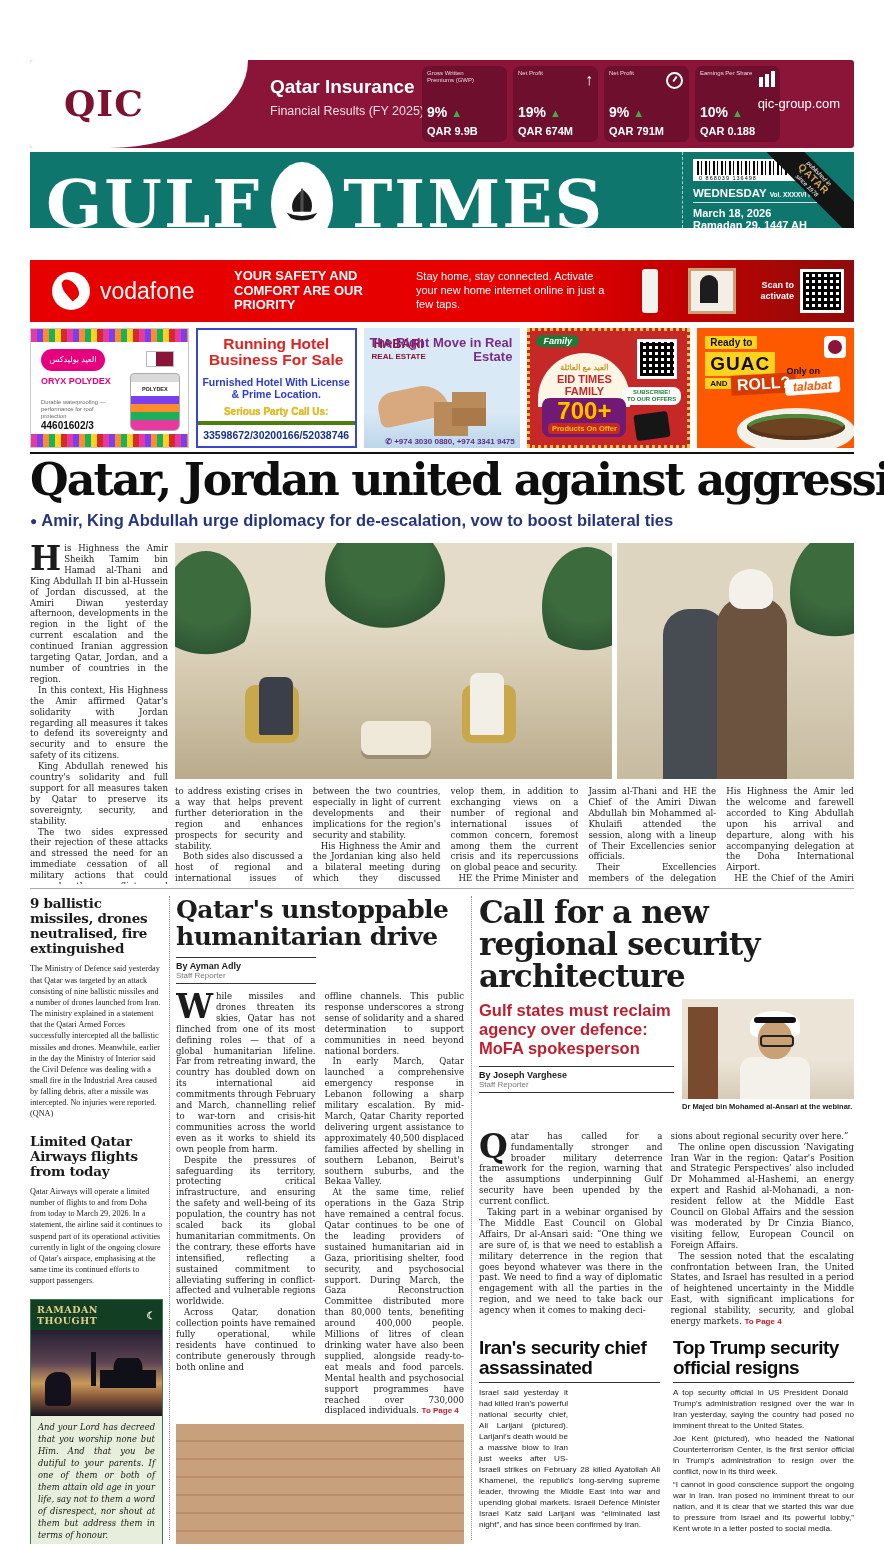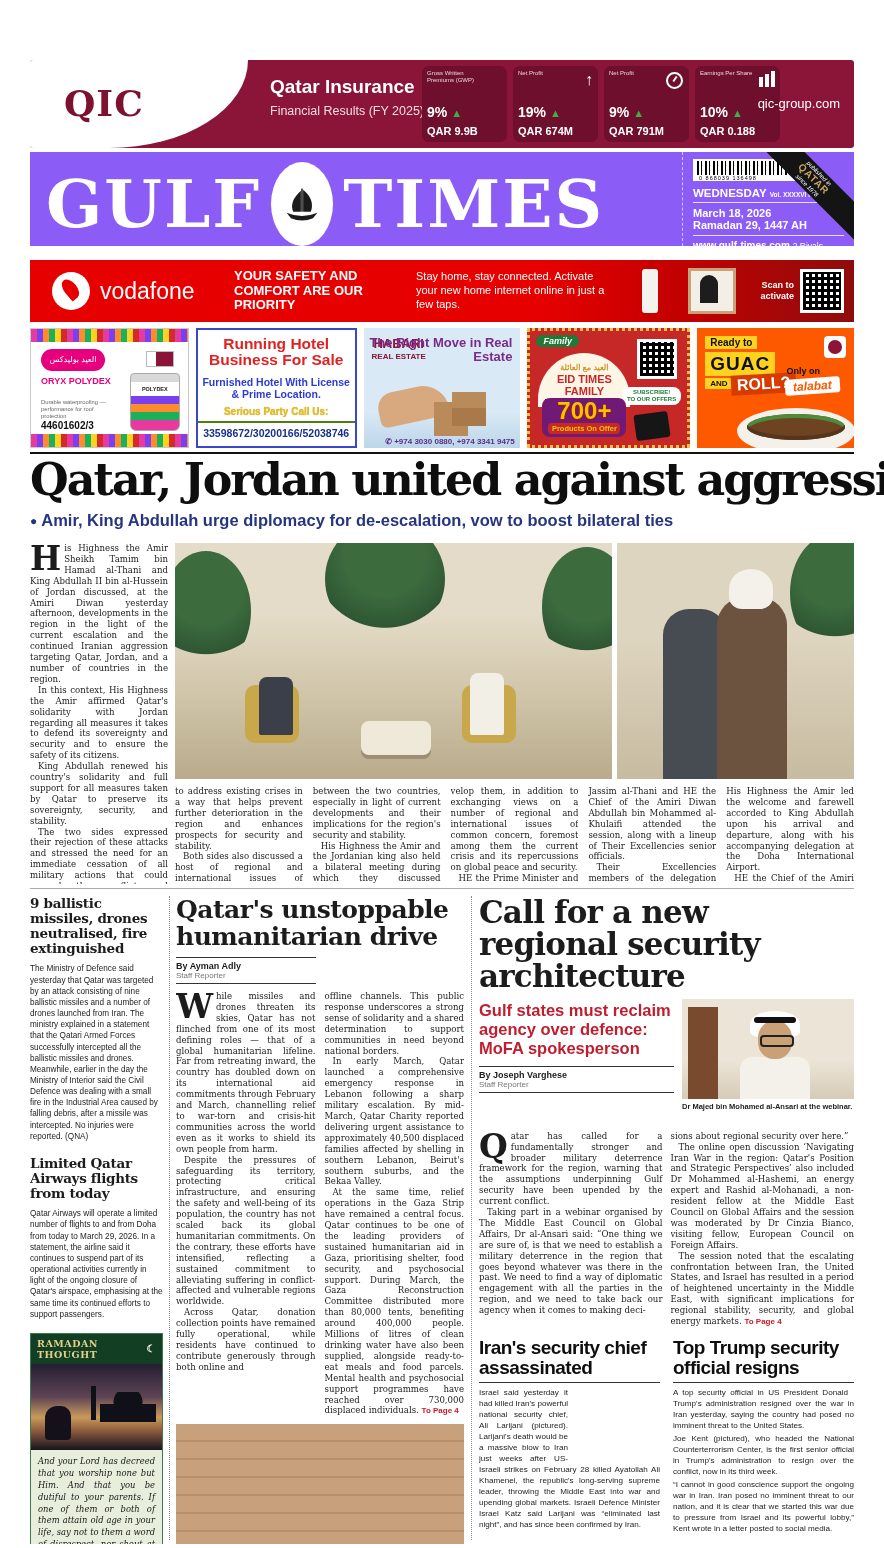--- a/index.html
+++ b/index.html
@@ -20,21 +20,21 @@
   .qic-card .val{position:absolute;left:5px;bottom:5px;font-size:11px;font-weight:bold;}
   .icon-up{position:absolute;right:5px;top:5px;font-size:16px;font-weight:bold;color:#fff;}
   .icon-gauge{position:absolute;right:6px;top:6px;width:13px;height:13px;border:2px solid #fff;border-radius:50%;}
   .icon-gauge:after{content:"";position:absolute;left:6px;top:2px;width:2px;height:6px;background:#fff;transform:rotate(35deg);}
   .icon-bars{position:absolute;right:5px;top:5px;width:16px;height:16px;
              background:linear-gradient(180deg,transparent 0 6px,#fff 6px) left/4px 100% no-repeat,
                         linear-gradient(180deg,transparent 0 3px,#fff 3px) center/4px 100% no-repeat,
                         linear-gradient(180deg,#fff,#fff) right/4px 100% no-repeat;}
   .qic-web{position:absolute;right:14px;top:36px;color:#fff;font-family:"Liberation Sans",sans-serif;font-size:13px;}
   
-  .mast{position:absolute;left:30px;top:152px;width:824px;height:94px;background:#8b5cf6;overflow:hidden;}
+  .mast{position:absolute;left:30px;top:152px;width:824px;height:76px;background:#0f766e;overflow:hidden;}
   .mast-row{position:absolute;left:16px;top:4px;display:flex;align-items:center;}
   .mast-word{color:#fff;font-family:"DejaVu Serif",serif;font-weight:bold;font-size:66px;letter-spacing:2px;line-height:96px;}
   .mast-oval{width:62px;height:84px;background:#fff;border-radius:50%;margin:0 10px;display:flex;align-items:center;justify-content:center;}
   .mast-info{position:absolute;right:0;top:0;width:172px;height:100%;border-left:1px dashed rgba(255,255,255,.65);
              box-sizing:border-box;padding:7px 10px;color:#fff;font-family:"Liberation Sans",sans-serif;}
   .barcode{width:112px;height:22px;background:#fff;position:relative;}
   .barcode:before{content:"";position:absolute;inset:2px 4px 6px 4px;
                   background:repeating-linear-gradient(90deg,#000 0 2px,#fff 2px 4px,#000 4px 5px,#fff 5px 8px);}
   .barcode-num{position:absolute;left:4px;bottom:0;font-size:5.5px;color:#000;letter-spacing:1px;background:#fff;padding:0 2px;}
   .mast-day{margin-top:6px;font-weight:bold;font-size:11.5px;border-bottom:1px solid rgba(255,255,255,.8);padding-bottom:3px;}
@@ -76,21 +76,21 @@
   .oryx-brand{position:absolute;left:10px;top:48px;font-size:9px;font-weight:bold;color:#e6007e;line-height:1.1;}
   .oryx-desc{position:absolute;left:10px;top:70px;font-size:5.8px;color:#666;width:78px;line-height:1.25;}
   .oryx-phone{position:absolute;left:10px;bottom:16px;font-size:10px;font-weight:bold;color:#111;}
   .oryx-can{position:absolute;right:8px;top:44px;width:50px;height:58px;border-radius:4px 4px 6px 6px;
             background:linear-gradient(180deg,#d9d9d9 0 8px,#fff 8px 22px,#7a3ff0 22px 30px,#ff8b2a 30px 38px,#19b25b 38px 46px,#e63aa0 46px 100%);
             border:1px solid #aaa;color:#222;font-size:5.5px;text-align:center;padding-top:12px;box-sizing:border-box;font-weight:bold;}
   .ad-hotel{background:#fff;border:2px solid #3947c8;text-align:center;padding-top:6px;}
   .hotel-t{color:#e02222;font-weight:bold;font-size:15.5px;line-height:1.05;}
   .hotel-s{color:#2b3bd6;font-weight:bold;font-size:10.5px;line-height:1.15;margin-top:7px;}
   .hotel-c{color:#f0c000;font-weight:bold;font-size:10px;margin-top:6px;text-shadow:0 0 1px #999;}
-  .hotel-p{color:#17308e;font-weight:bold;font-size:10.5px;margin-top:4px;border-top:2px solid #4d7c0f;padding-top:4px;}
+  .hotel-p{color:#17308e;font-weight:bold;font-size:10.5px;margin-top:4px;border-top:4px solid #4d7c0f;padding-top:4px;}
   .ad-habari{background:linear-gradient(180deg,#d9e9f5 0 70%,#bcd6ea);}
   .hab-logo{position:absolute;left:8px;top:8px;color:#8a1538;font-size:8px;font-weight:bold;line-height:1.2;}
   .hab-logo b{display:block;font-size:13px;text-align:center;}
   .hab-title{position:absolute;right:8px;top:8px;text-align:right;color:#7a2a8a;font-weight:bold;font-size:13px;line-height:1.05;}
   .hab-hand{position:absolute;left:14px;bottom:26px;width:70px;height:34px;background:#d8a97e;border-radius:18px 30px 8px 8px;transform:rotate(-12deg);}
   .hab-blocks{position:absolute;right:34px;bottom:22px;width:34px;height:34px;
               background:linear-gradient(180deg,#b98a5a 0 16px,#a9794a 16px),linear-gradient(90deg,#c59a6a,#c59a6a);box-shadow:-18px 10px 0 #b98a5a;}
   .hab-phone{position:absolute;left:16px;right:0;bottom:2px;text-align:center;color:#5a2d82;font-weight:bold;font-size:8px;}
   .ad-family{background:#c62828;border:3px dotted #f0c23c;}
   .fam-brand{position:absolute;left:6px;top:4px;background:#1f7a38;color:#fff;font-style:italic;font-weight:bold;font-size:9px;border-radius:8px;padding:1px 7px;}
@@ -138,21 +138,21 @@
   .chair{position:absolute;width:54px;height:58px;background:#c9a84c;border-radius:10px;}
   .ph-embrace{left:587px;top:0;width:237px;height:236px;background:linear-gradient(180deg,#ded5c0 0 40%,#c7bba0);}
   .lead-bottom{position:absolute;left:145px;top:243px;width:679px;height:98px;display:flex;gap:10px;}
   .lead-bottom .c{flex:1;overflow:hidden;}
   
   .rule{position:absolute;left:30px;top:888px;width:824px;border-top:1px solid #aaa;}
   .bottom{position:absolute;left:30px;top:896px;width:824px;height:648px;}
   .vsep{position:absolute;top:0;bottom:4px;border-left:1px dotted #8a8a8a;}
   .sb{position:absolute;left:0;top:0;width:133px;height:100%;overflow:hidden;}
   .sb h3{font-family:"DejaVu Serif",serif;font-weight:bold;font-size:13.5px;line-height:1.12;letter-spacing:-.3px;margin:0 0 7px;}
-  .sb .txt{font-family:Liberation Sans, sans-serif;font-size:8.2px;line-height:1.36;color:#222;text-align:left;}
+  .sb .txt{font-family:Liberation Serif, serif;font-size:8.2px;line-height:1.36;color:#222;text-align:left;}
   .sb .gap{height:14px;}
   .rbox{margin-top:13px;border:1px solid #3a7a4e;background:#e7efdc;}
   .rbox-head{background:#123f23;color:#e4cf8a;font-family:"DejaVu Serif",serif;font-weight:bold;font-size:9.5px;
              letter-spacing:.5px;padding:4px 6px;display:flex;justify-content:space-between;align-items:center;}
   .rbox-head .moon{color:#fff;font-size:10px;}
   .rbox-img{height:86px;position:relative;background:linear-gradient(180deg,#241f30 0%,#5d4355 38%,#c99a5a 62%,#8a5a3c 78%,#171320 100%);}
   .mosque{position:absolute;right:6px;bottom:28px;width:56px;height:30px;
           background:radial-gradient(circle at 28px 10px,#101018 0 14px,transparent 15px),linear-gradient(180deg,transparent 0 12px,#101018 12px);}
   .minaret{position:absolute;right:66px;bottom:30px;width:5px;height:34px;background:#101018;}
   .pray-fig{position:absolute;left:14px;bottom:10px;width:26px;height:34px;background:#14101c;border-radius:12px 10px 4px 4px;}

